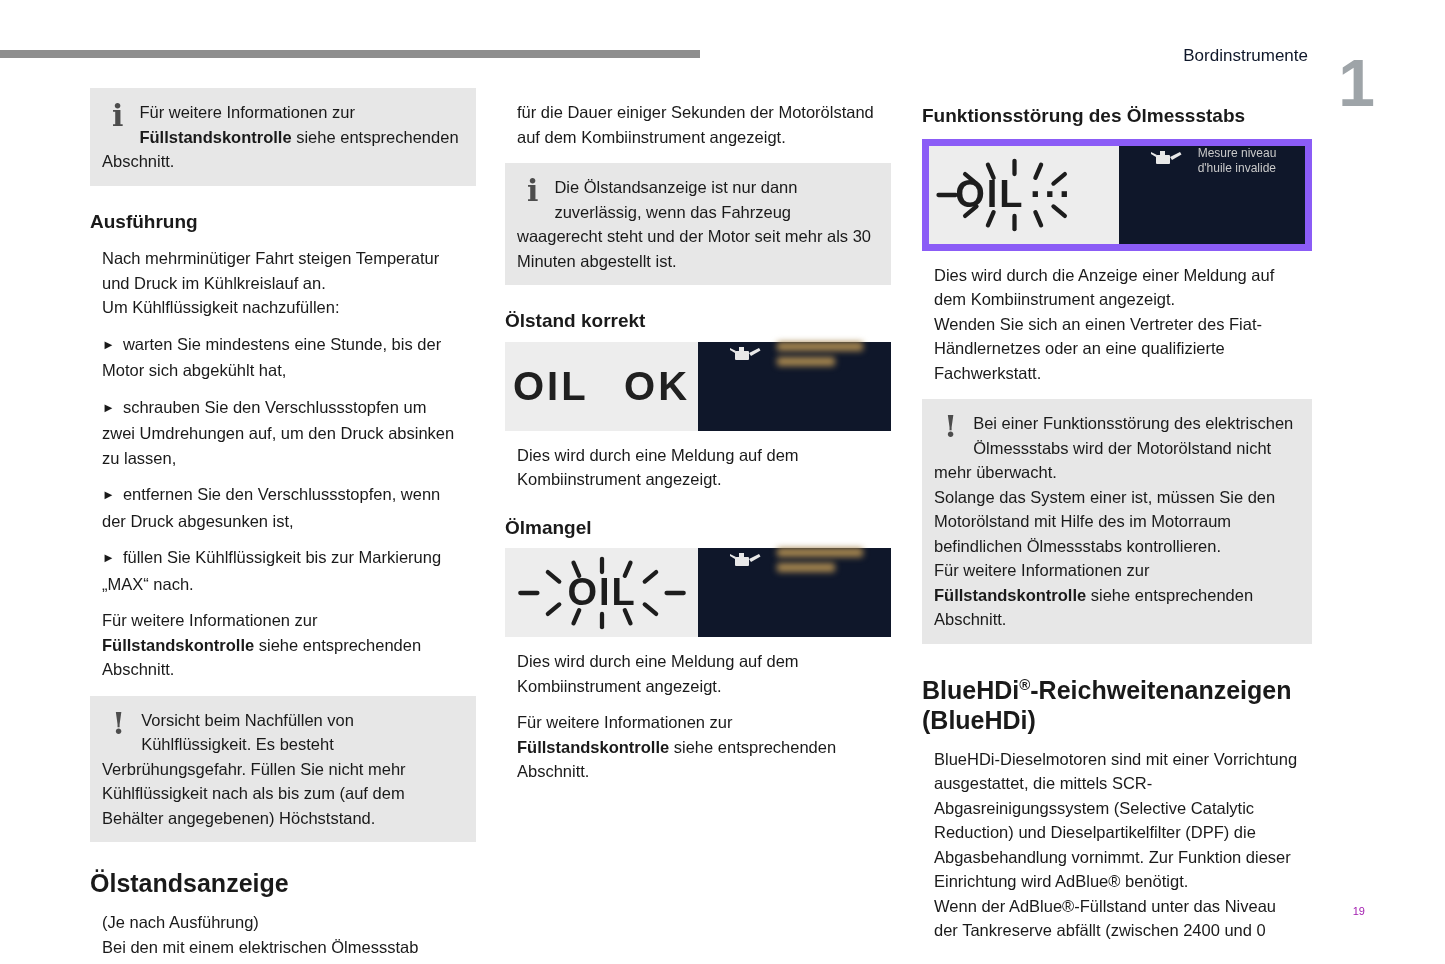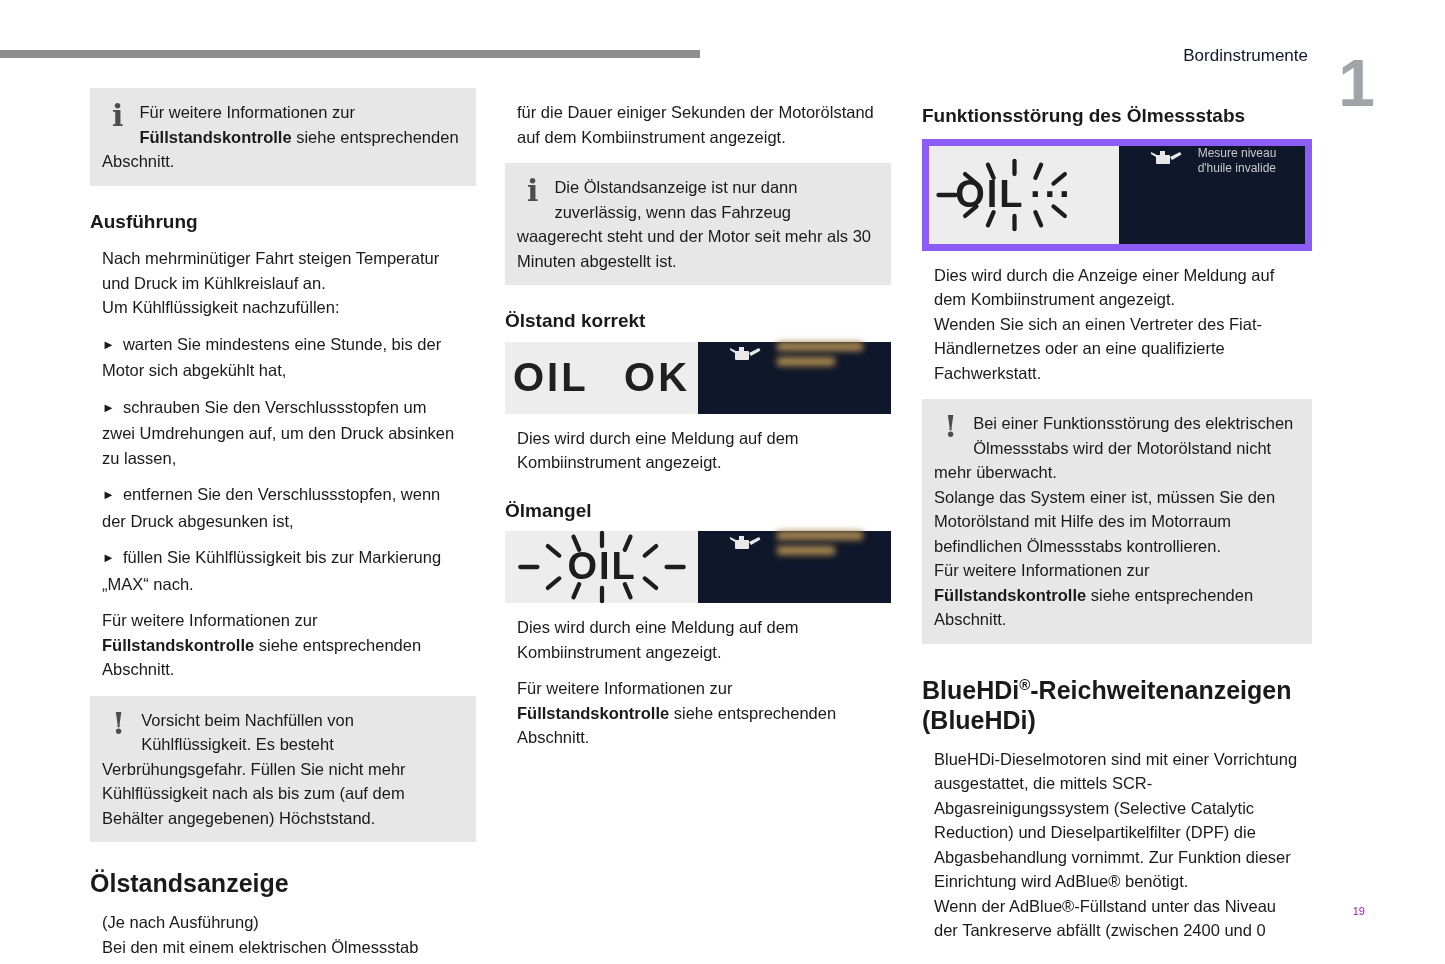--- a/index.html
+++ b/index.html
@@ -25,21 +25,21 @@
   .col3 .h2.first { margin-top:14px; }
   .sup { font-size:60%; vertical-align:super; }
 
   .graybox { background:#e7e7e7; padding:12px 14px 12px 12px; overflow:hidden; }
   .graybox .box-icon { float:left; font-family:"DejaVu Serif", serif; font-weight:bold; font-size:30px; line-height:28px; color:#4d4d4d; margin:2px 16px 6px 10px; }
   .mt14 { margin-top:14px; }
 
   .bullet { margin:2px 0; }
   .bullet .marker { font-size:13px; margin-right:8px; position:relative; top:-1px; }
 
-  .display { display:flex; width:100%; height:72px; margin:8px 0 12px; }
+  .display { display:flex; width:100%; height:89px; margin:8px 0 12px; }
   .display .lcd { flex:1 1 50%; background:#ededed; display:flex; align-items:center; justify-content:center; }
   .display .screen { flex:1 1 50%; background:#0f172a; display:flex; justify-content:center; gap:14px; }
   .lcd-text { font-size:40px; font-weight:700; color:#202020; letter-spacing:3px; word-spacing:22px; }
   .oil-blink { width:190px; height:86px; }
   .oil-blink line { stroke:#1d1d1d; stroke-width:4.5; stroke-linecap:round; }
   .oil-word { font-family:"Liberation Sans", sans-serif; font-weight:bold; font-size:40px; fill:#1d1d1d; letter-spacing:2px; }
   .blur-lines .bar { height:9px; border-radius:2px; background:#a8874f; filter:blur(3px); }
   .blur-lines .b1 { width:86px; }
   .blur-lines .b2 { width:58px; margin-top:6px; }
   .can { width:36px; height:22px; }

